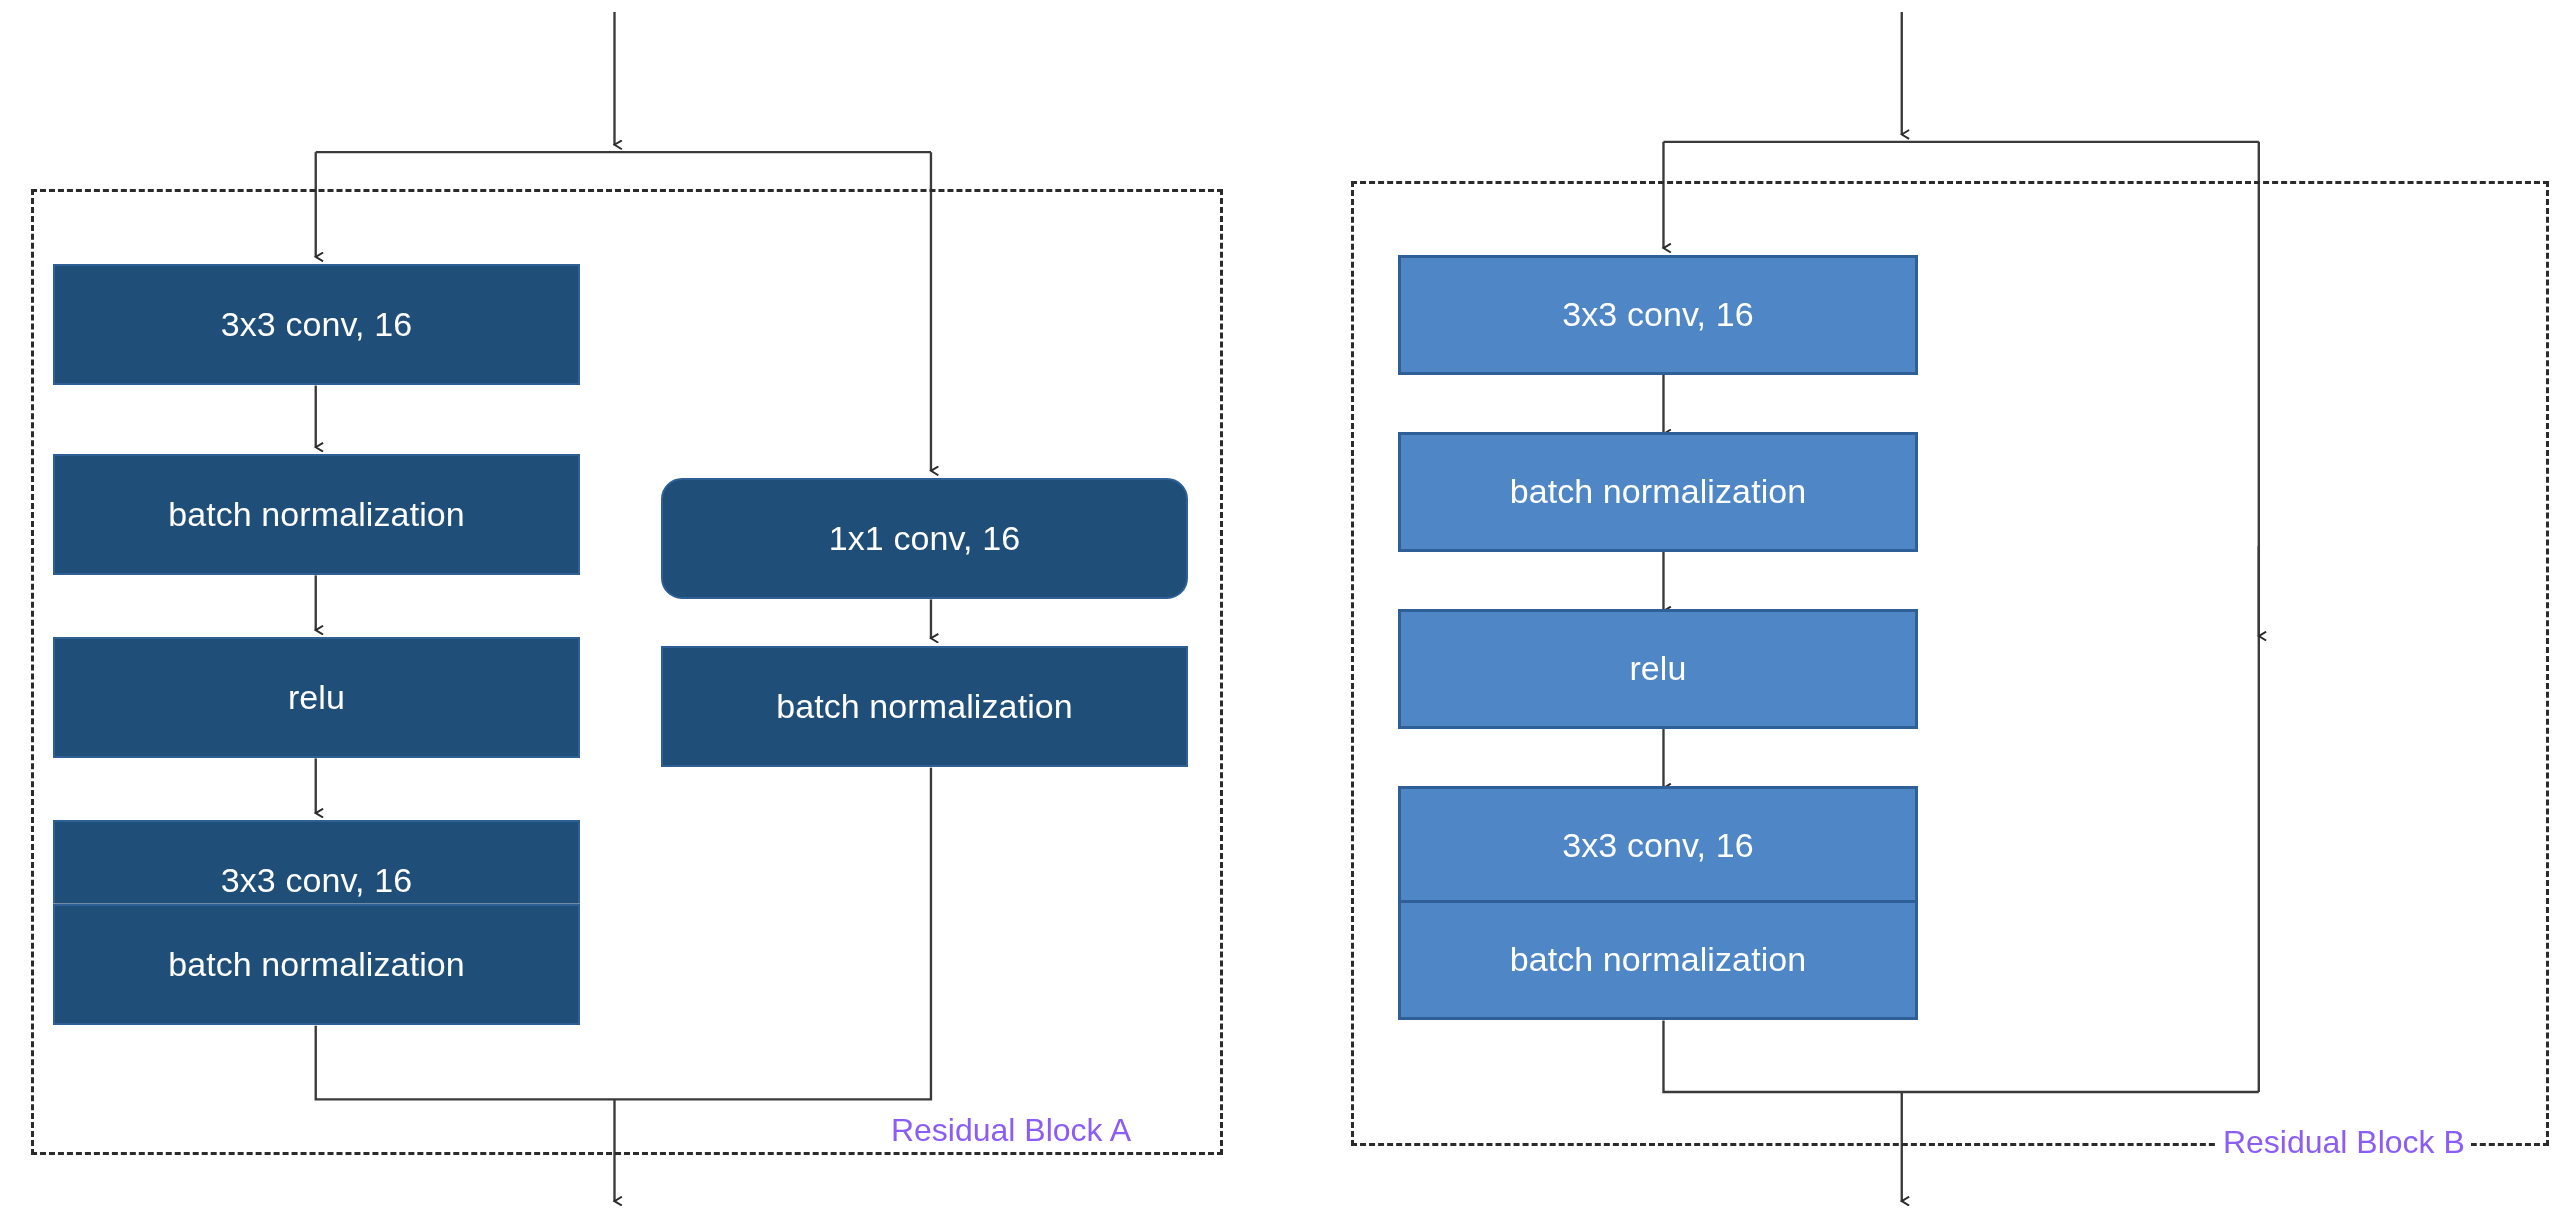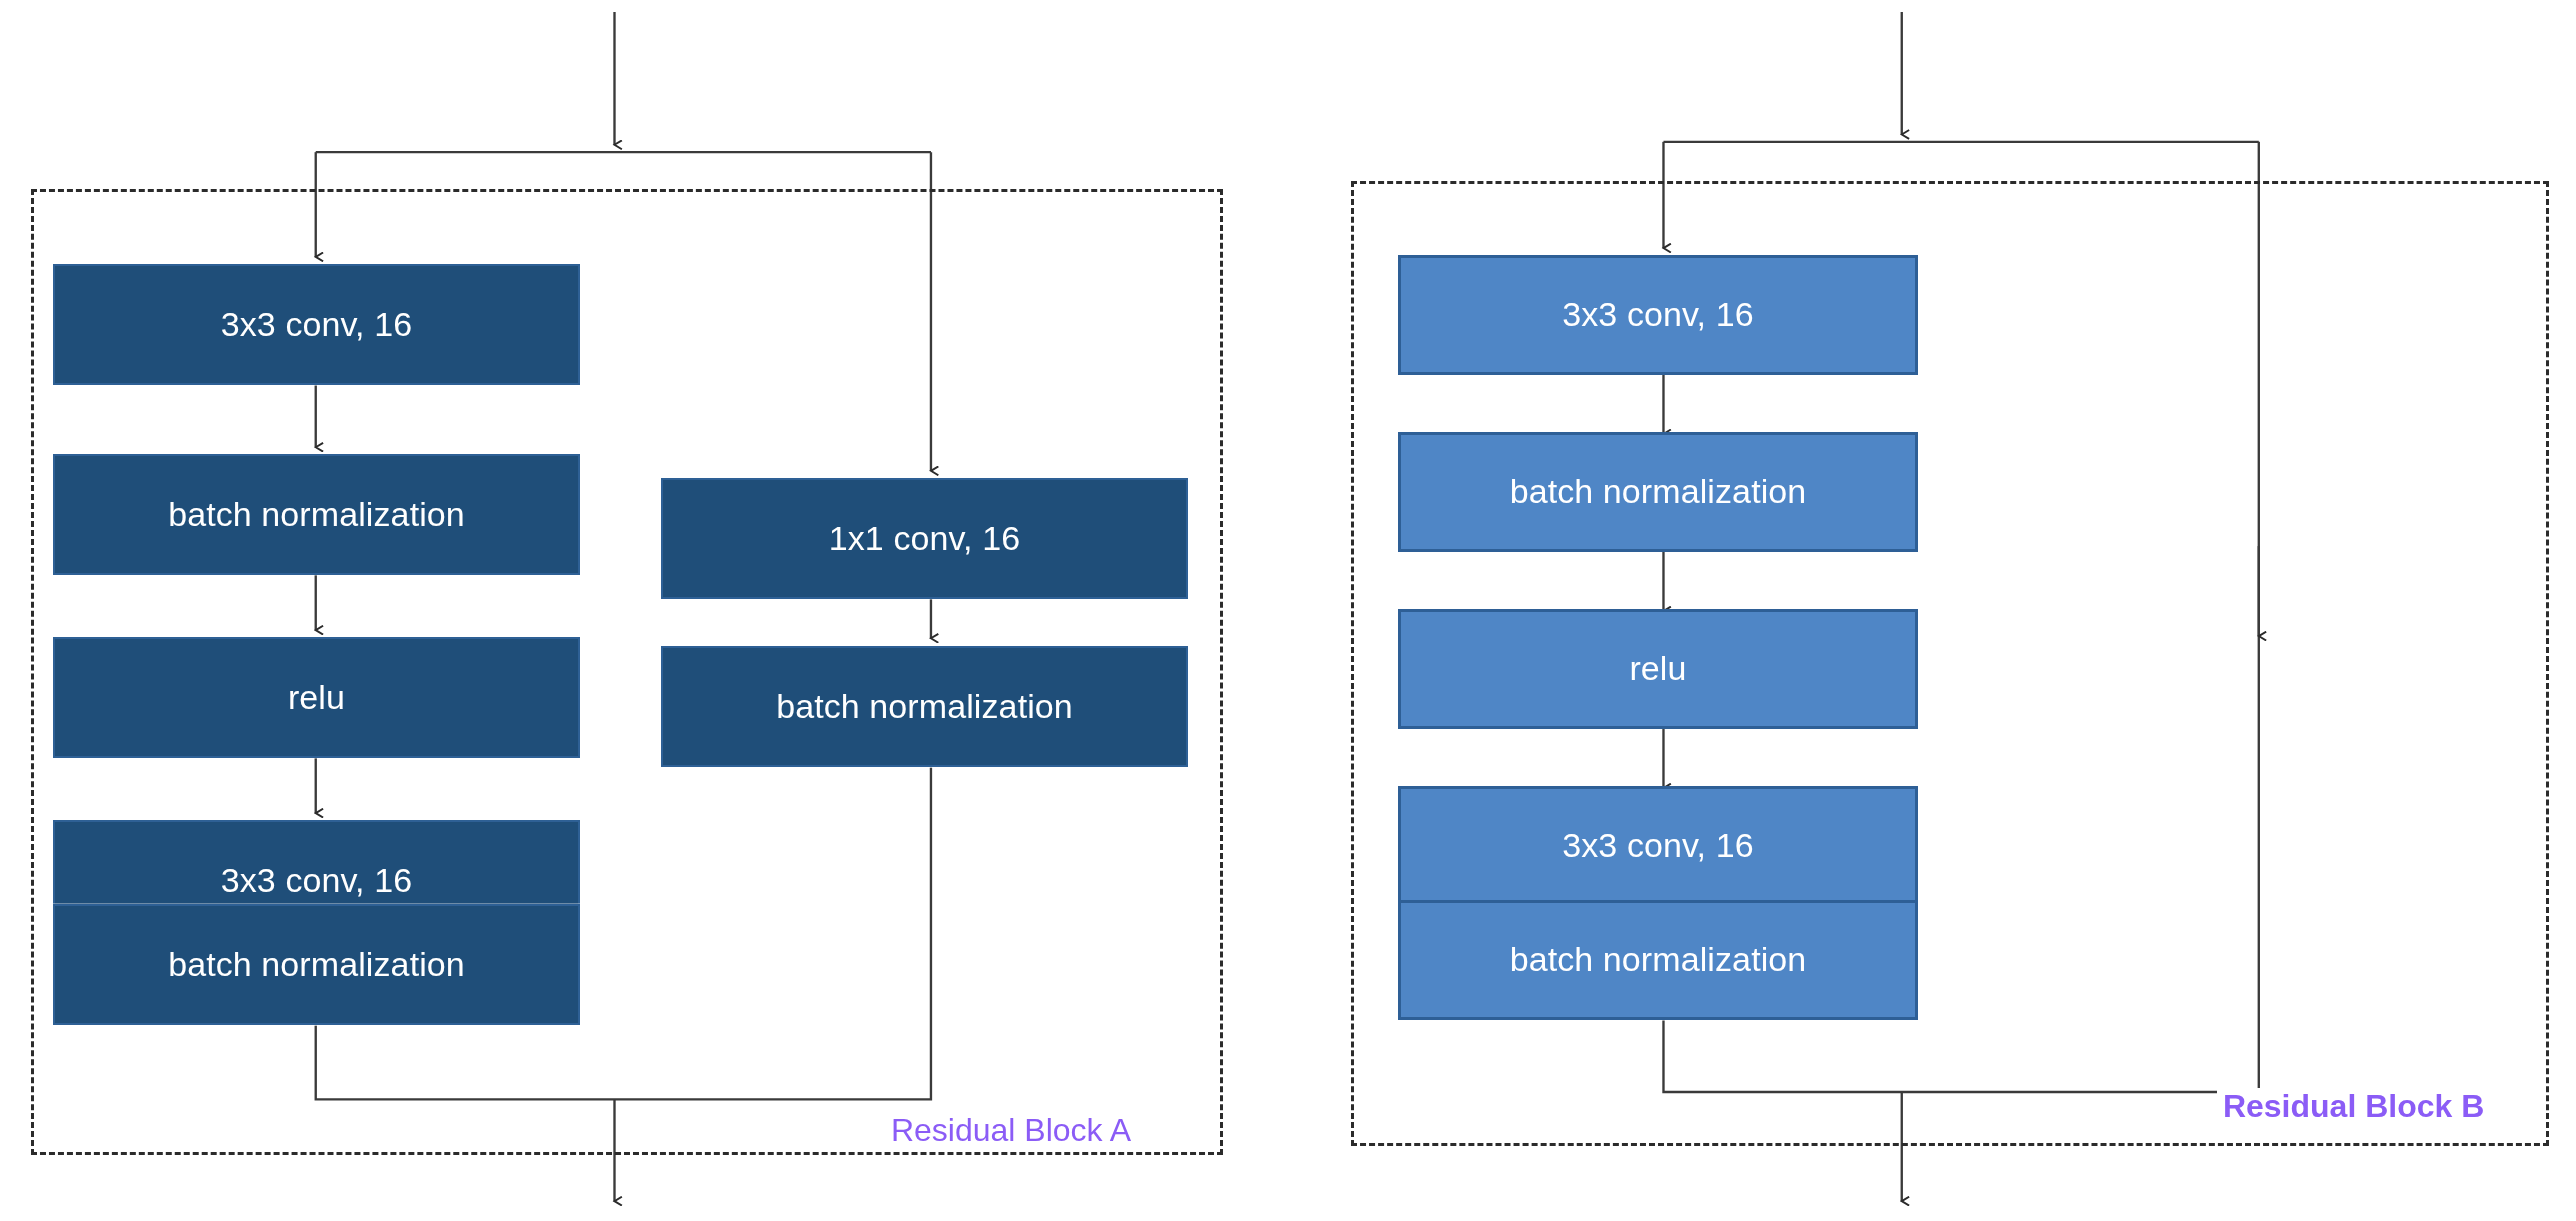--- a/index.html
+++ b/index.html
@@ -77,21 +77,21 @@
   </div>
 
   <div class="node dark" style="left:53px;top:820px;width:527px;height:121px;">
     <span>3x3 conv, 16</span>
   </div>
 
   <div class="node dark" style="left:53px;top:904px;width:527px;height:121px;">
     <span>batch normalization</span>
   </div>
 
-  <div class="node dark" style="left:661px;top:478px;width:527px;height:121px;">
+  <div class="node dark" style="left:661px;top:478px;width:527px;height:121px;border-radius:21px;">
     <span>1x1 conv, 16</span>
   </div>
 
   <div class="node dark" style="left:661px;top:646px;width:527px;height:121px;">
     <span>batch normalization</span>
   </div>
 
   <div class="blocklabel" style="left:885px;top:1112px;">Residual Block A</div>
 
   <div class="dashbox" style="left:1351px;top:181px;width:1198px;height:965px;"></div>
@@ -109,16 +109,16 @@
   </div>
 
   <div class="node light" style="left:1398px;top:786px;width:520px;height:120px;">
     <span>3x3 conv, 16</span>
   </div>
 
   <div class="node light" style="left:1398px;top:900px;width:520px;height:120px;">
     <span>batch normalization</span>
   </div>
 
-  <div class="blocklabel" style="left:2217px;top:1088px;font-weight:bold;">Residual Block B</div>
+  <div class="blocklabel" style="left:2217px;top:1124px;">Residual Block B</div>
 
 </div>
 
 
 </body></html>

